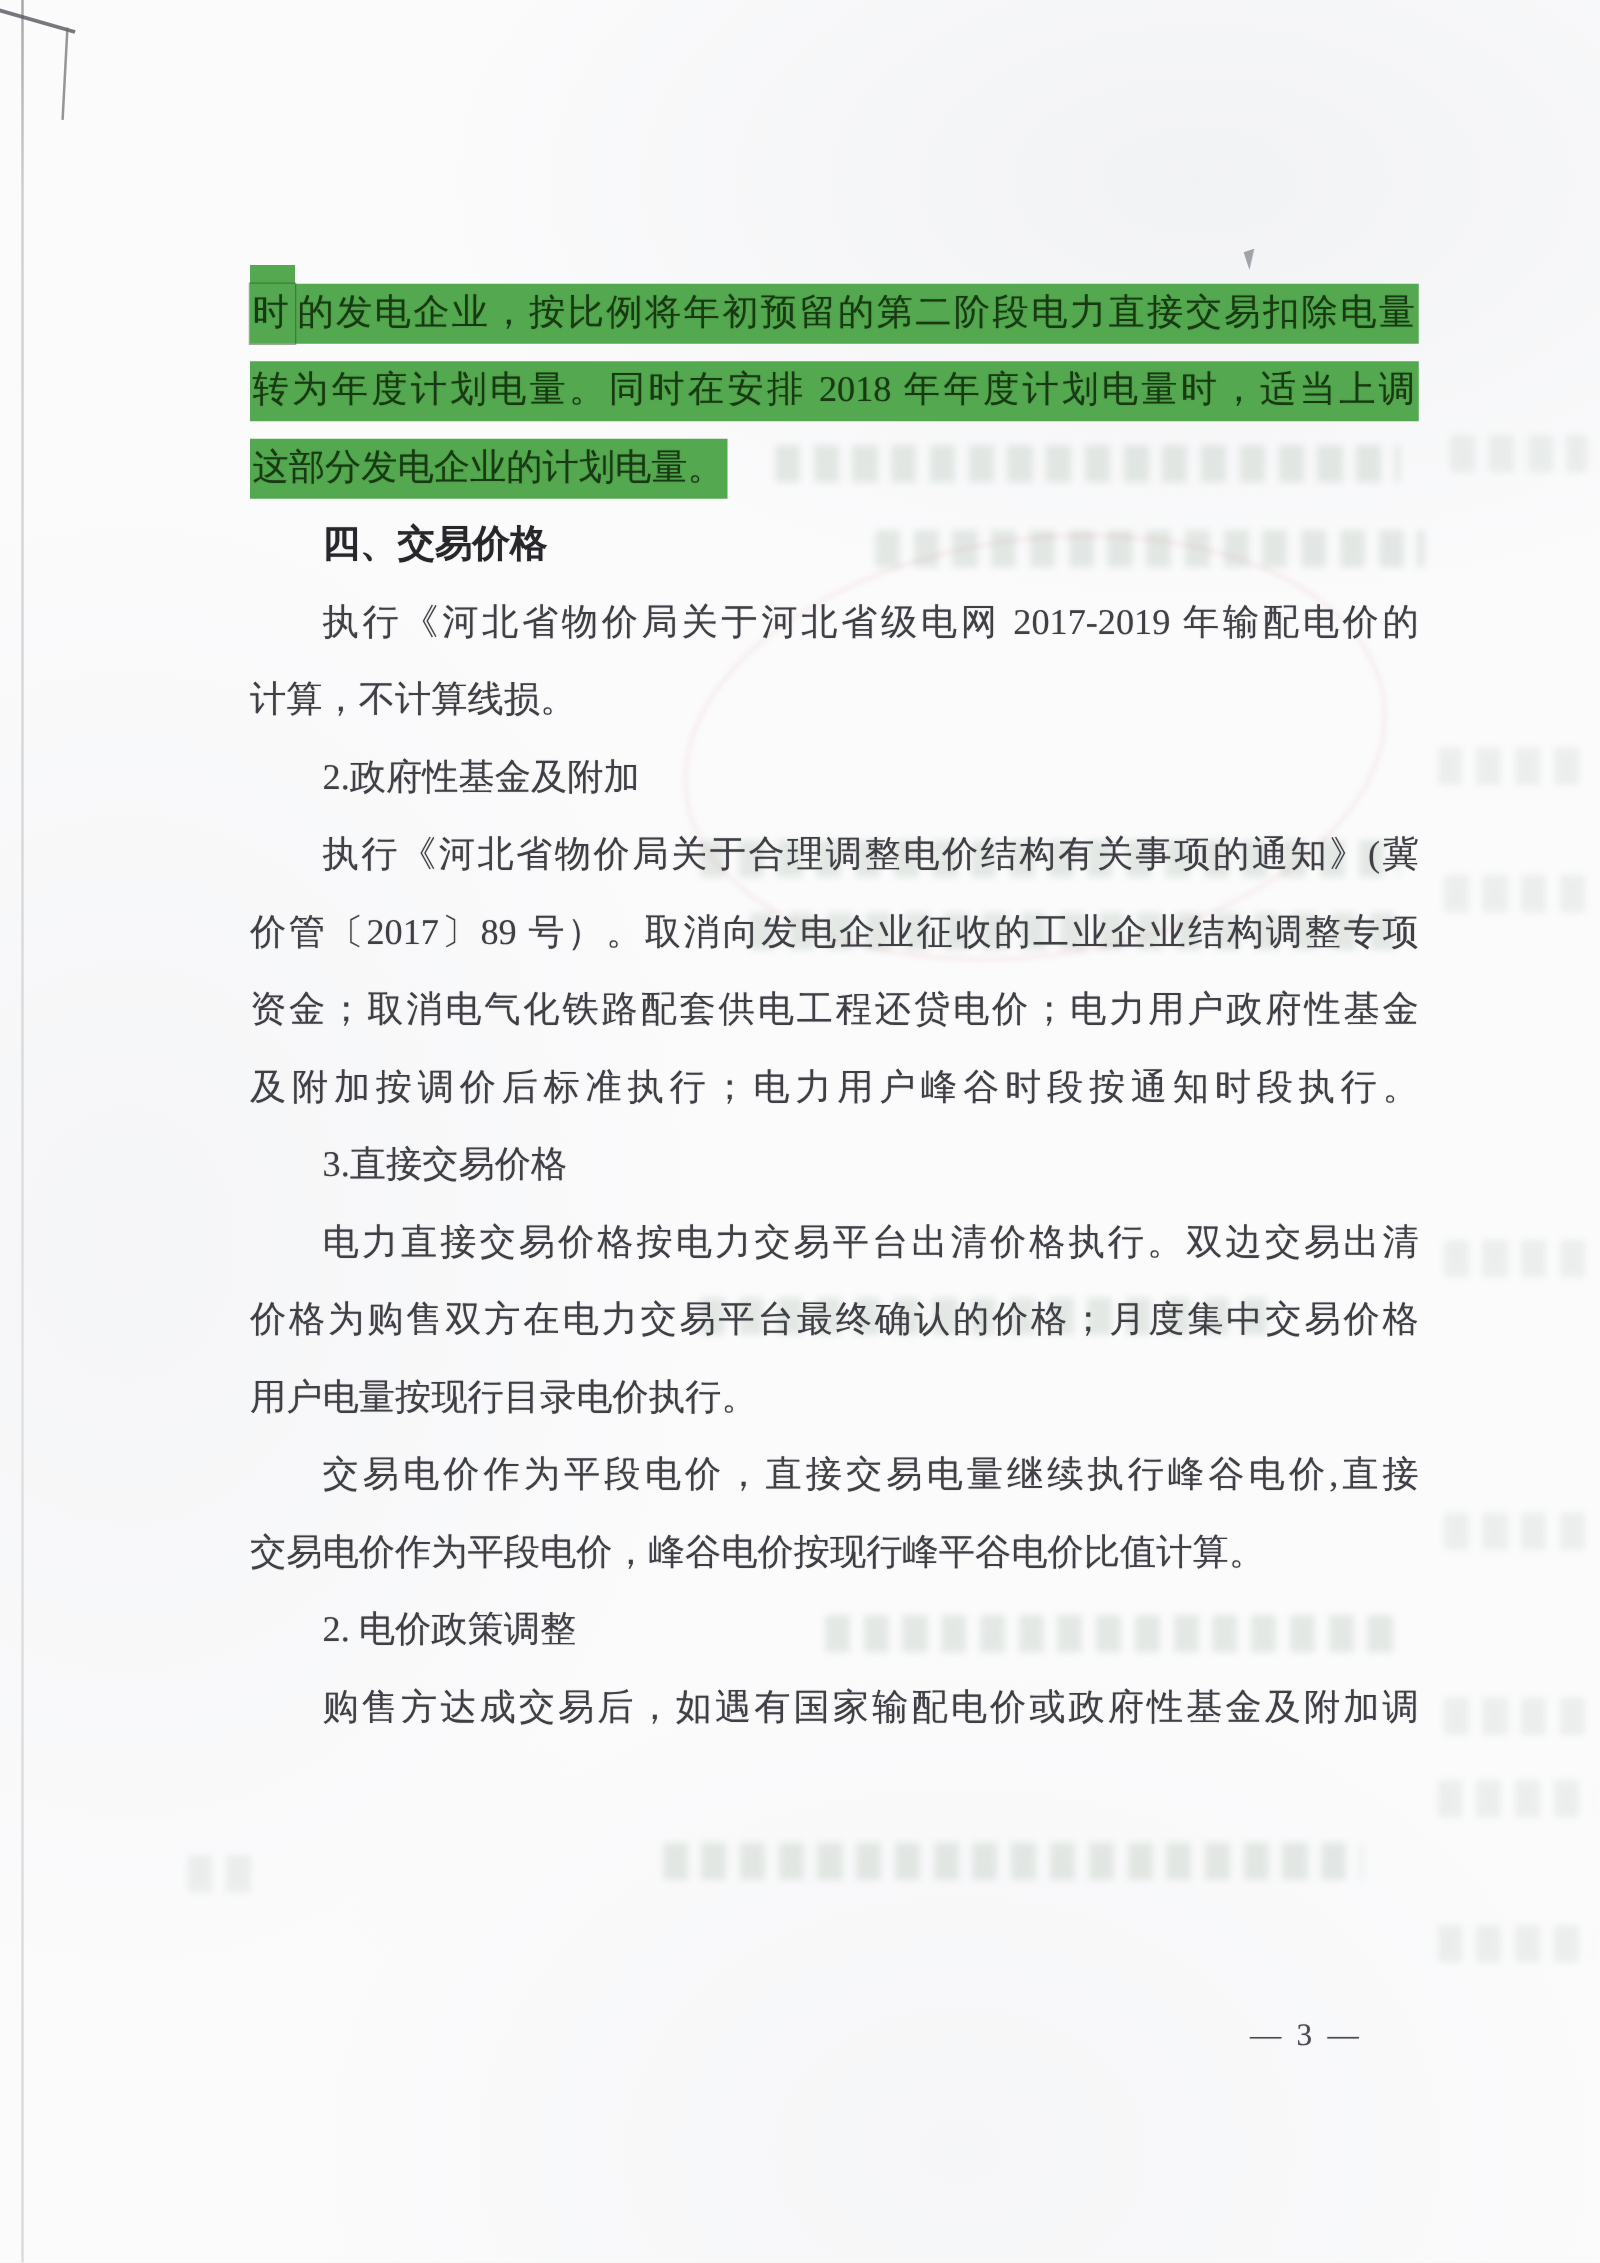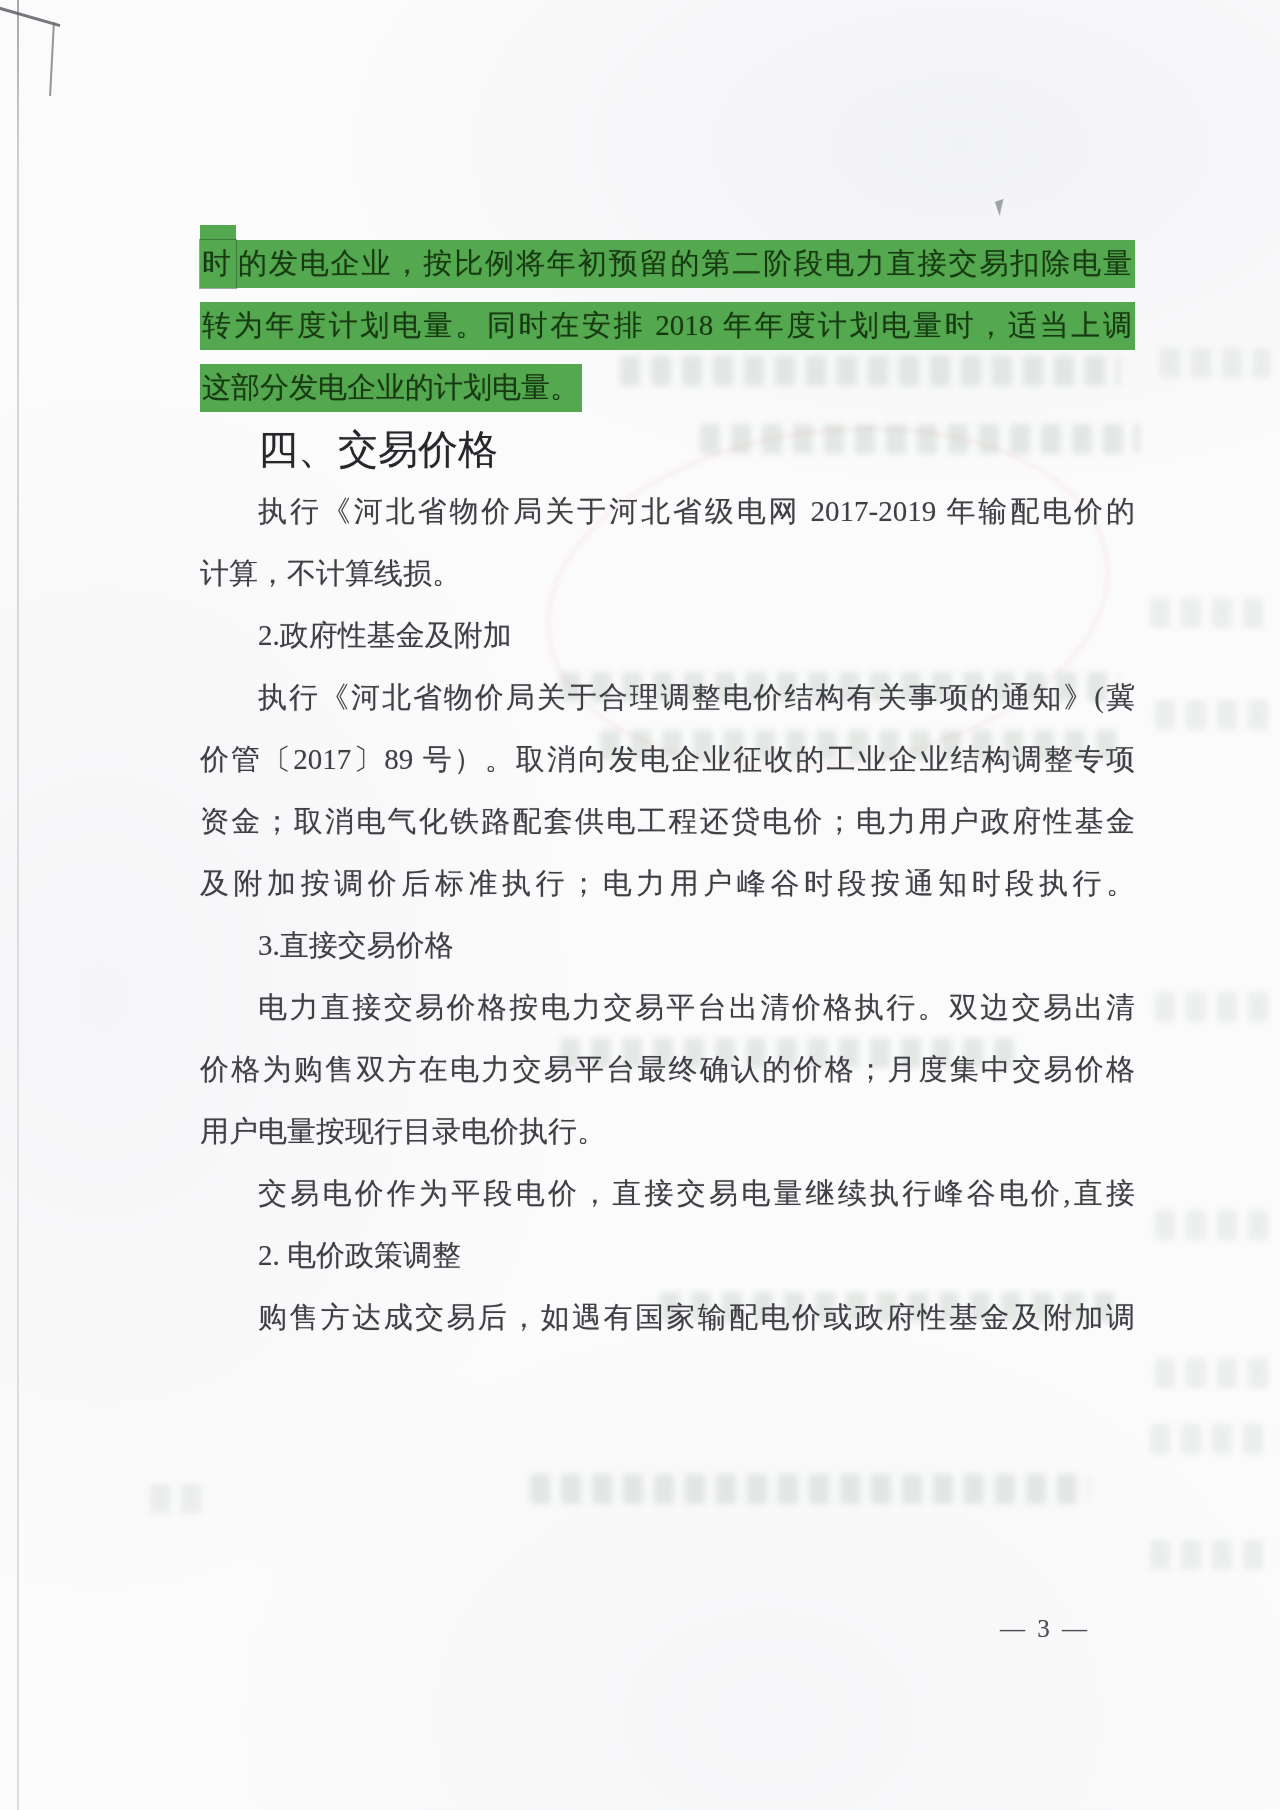--- a/index.html
+++ b/index.html
@@ -17,29 +17,29 @@
       #fbfbfc;
   }
   
   .edge-left{position:absolute;left:17px;top:0;width:2px;height:100%;
     background:linear-gradient(#8a8a8e,#c2c2c6 160px,#d8d8db 60%,#cfcfd3);opacity:.75;}
   .corner-diag{position:absolute;left:-3px;top:6px;width:66px;height:3px;background:#56565c;
     transform:rotate(16deg);transform-origin:left top;opacity:.8;}
   .corner-vert{position:absolute;left:51px;top:22px;width:2px;height:74px;background:#6b6b71;
     opacity:.7;transform:rotate(3deg);}
   
-  .text-block{position:absolute;left:200px;top:232px;width:935px;}
+  .text-block{position:absolute;left:200px;top:219px;width:935px;}
   .line{
     height:62px;line-height:62px;font-size:29px;color:var(--body-text,#3f3f45);
     text-shadow:0 0 1px rgba(63,63,69,.35);white-space:nowrap;
   }
   .line.fill{text-align:justify;text-align-last:justify;white-space:normal;}
   .line.indent{padding-left:58px;}
   .line.heading{font-family:"Liberation Sans","DejaVu Sans",sans-serif;
-    font-weight:400;font-size:40px;color:#26262b;text-shadow:0 0 1px rgba(38,38,43,.35);}
+    font-weight:700;font-size:30px;color:#26262b;text-shadow:0 0 1px rgba(38,38,43,.35);}
   .hl{background:var(--hl,#54a84f);color:var(--hl-text,#173a12);
     padding:7px 3px 9px 2px;text-shadow:0 0 1px rgba(23,58,18,.4);}
   .hl-first{position:relative;box-shadow:0 -15px 0 0 var(--hl,#54a84f);
     outline:1px solid rgba(35,70,35,.45);}
   
   .pagenum{position:absolute;left:1000px;top:1608px;width:130px;height:42px;
     line-height:42px;font-size:25px;color:#4a4a52;letter-spacing:3px;white-space:nowrap;
     text-shadow:0 0 1px rgba(74,74,82,.35);}
   
   .smudge{position:absolute;height:30px;border-radius:3px;filter:blur(3px);opacity:.45;
@@ -93,18 +93,19 @@
       <div class="line body indent">2.政府性基金及附加</div>
       <div class="line body indent fill">执行《河北省物价局关于合理调整电价结构有关事项的通知》(冀</div>
       <div class="line body fill">价管〔2017〕89 号）。取消向发电企业征收的工业企业结构调整专项</div>
       <div class="line body fill">资金；取消电气化铁路配套供电工程还贷电价；电力用户政府性基金</div>
       <div class="line body fill">及附加按调价后标准执行；电力用户峰谷时段按通知时段执行。</div>
       <div class="line body indent">3.直接交易价格</div>
       <div class="line body indent fill">电力直接交易价格按电力交易平台出清价格执行。双边交易出清</div>
       <div class="line body fill">价格为购售双方在电力交易平台最终确认的价格；月度集中交易价格</div>
       <div class="line body">用户电量按现行目录电价执行。</div>
       <div class="line body indent fill">交易电价作为平段电价，直接交易电量继续执行峰谷电价,直接</div>
+      <div class="line body">交易电价作为平段电价，峰谷电价按现行峰平谷电价比值计算。</div>
       <div class="line body indent">2. 电价政策调整</div>
       <div class="line body indent fill">购售方达成交易后，如遇有国家输配电价或政府性基金及附加调</div>
     </div>
 
   <div class="pagenum">— 3 —</div>
 </div>
 
 </body></html>

